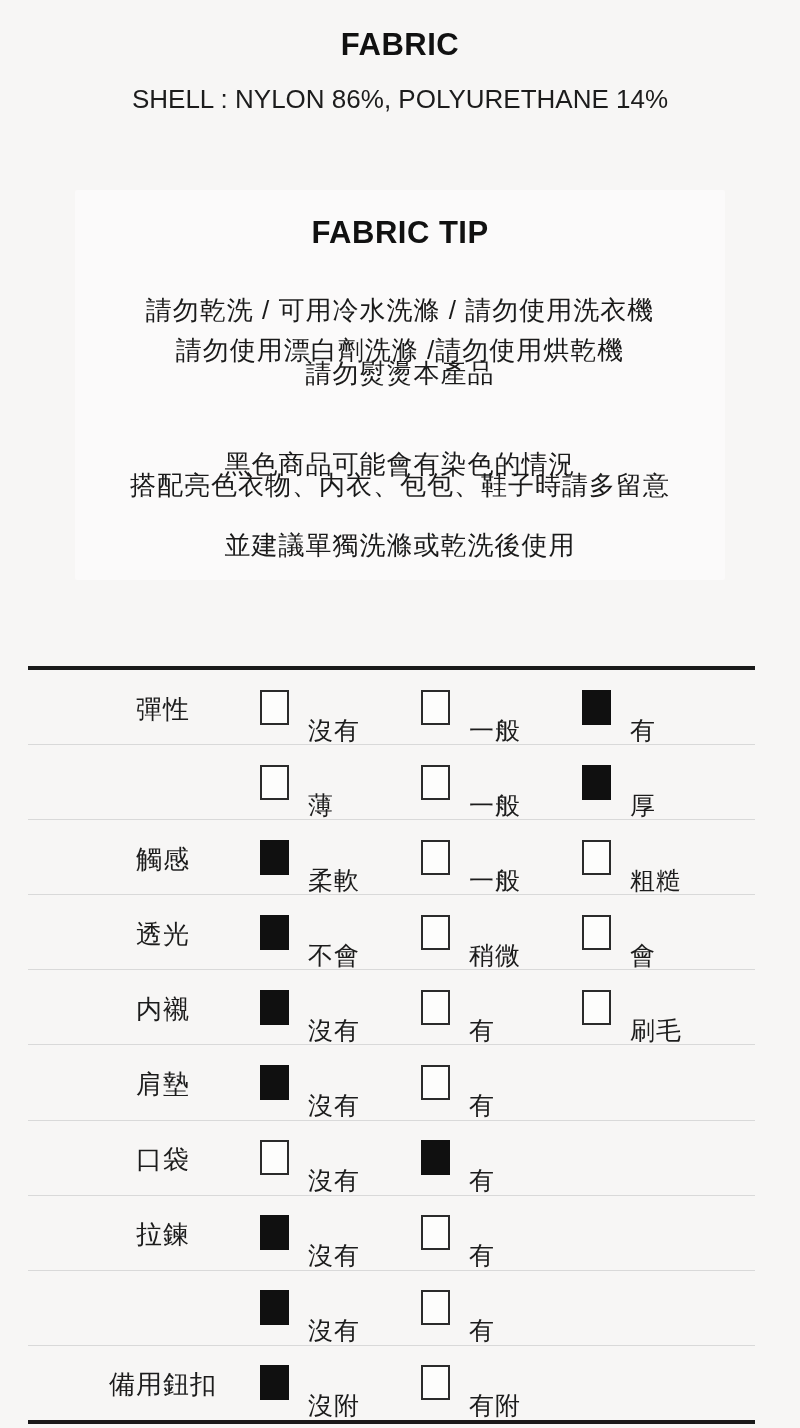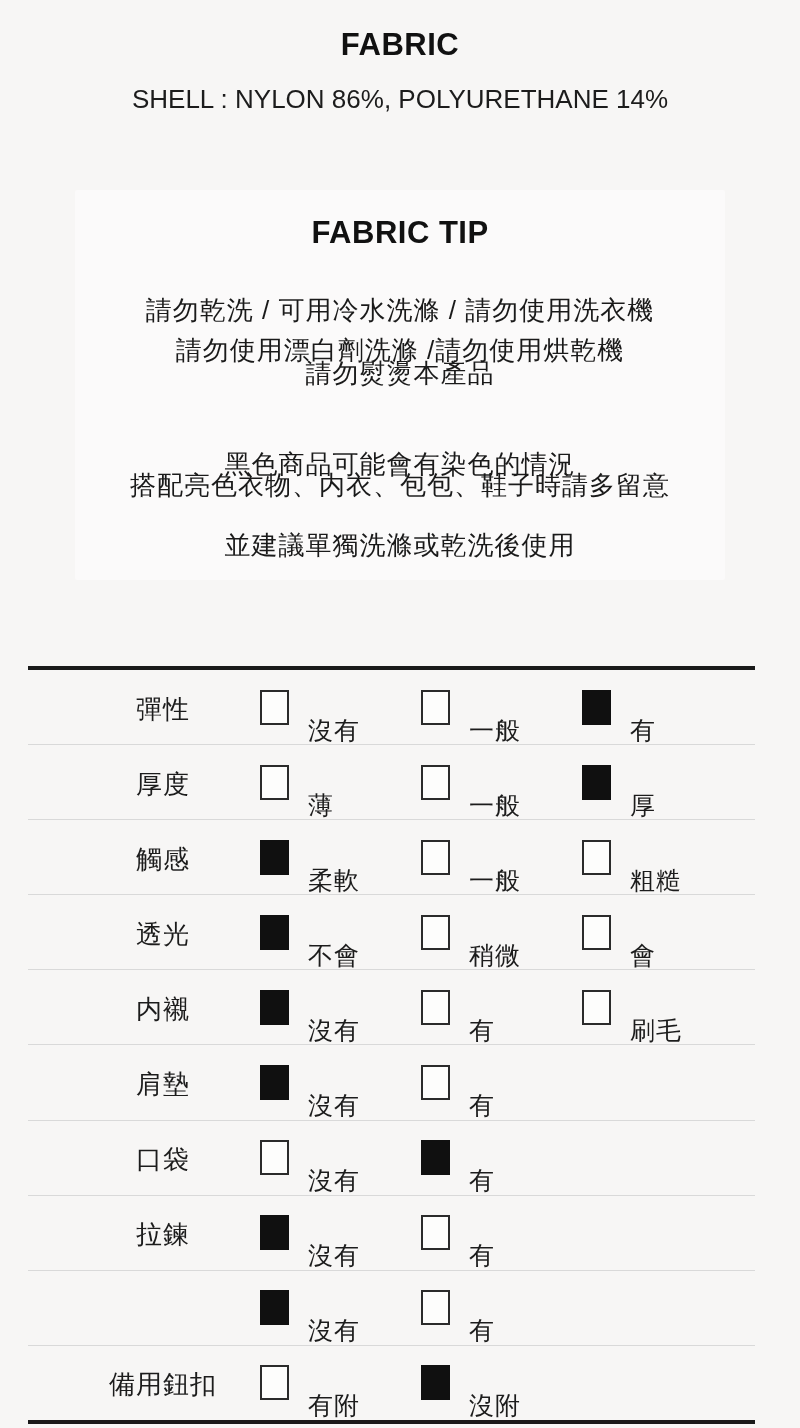--- a/index.html
+++ b/index.html
@@ -136,21 +136,20 @@
           <span class="checkbox"></span>
           <span class="opt-text">一般</span>
         </div>
         <div class="spec-option">
           <span class="checkbox checked"></span>
           <span class="opt-text">有</span>
         </div>
       </div>
     </div>
     <div class="spec-row">
-      <div class="spec-label">厚度</div>
       <div class="spec-options">
         <div class="spec-option">
           <span class="checkbox"></span>
           <span class="opt-text">薄</span>
         </div>
         <div class="spec-option">
           <span class="checkbox"></span>
           <span class="opt-text">一般</span>
         </div>
         <div class="spec-option">
@@ -258,22 +257,22 @@
         <div class="spec-option">
           <span class="checkbox"></span>
           <span class="opt-text">有</span>
         </div>
       </div>
     </div>
     <div class="spec-row">
       <div class="spec-label">備用鈕扣</div>
       <div class="spec-options">
         <div class="spec-option">
+          <span class="checkbox checked"></span>
+          <span class="opt-text">沒附</span>
+        </div>
+        <div class="spec-option">
           <span class="checkbox"></span>
           <span class="opt-text">有附</span>
         </div>
-        <div class="spec-option">
-          <span class="checkbox checked"></span>
-          <span class="opt-text">沒附</span>
-        </div>
       </div>
     </div>
   </div>
 
 </body></html>

